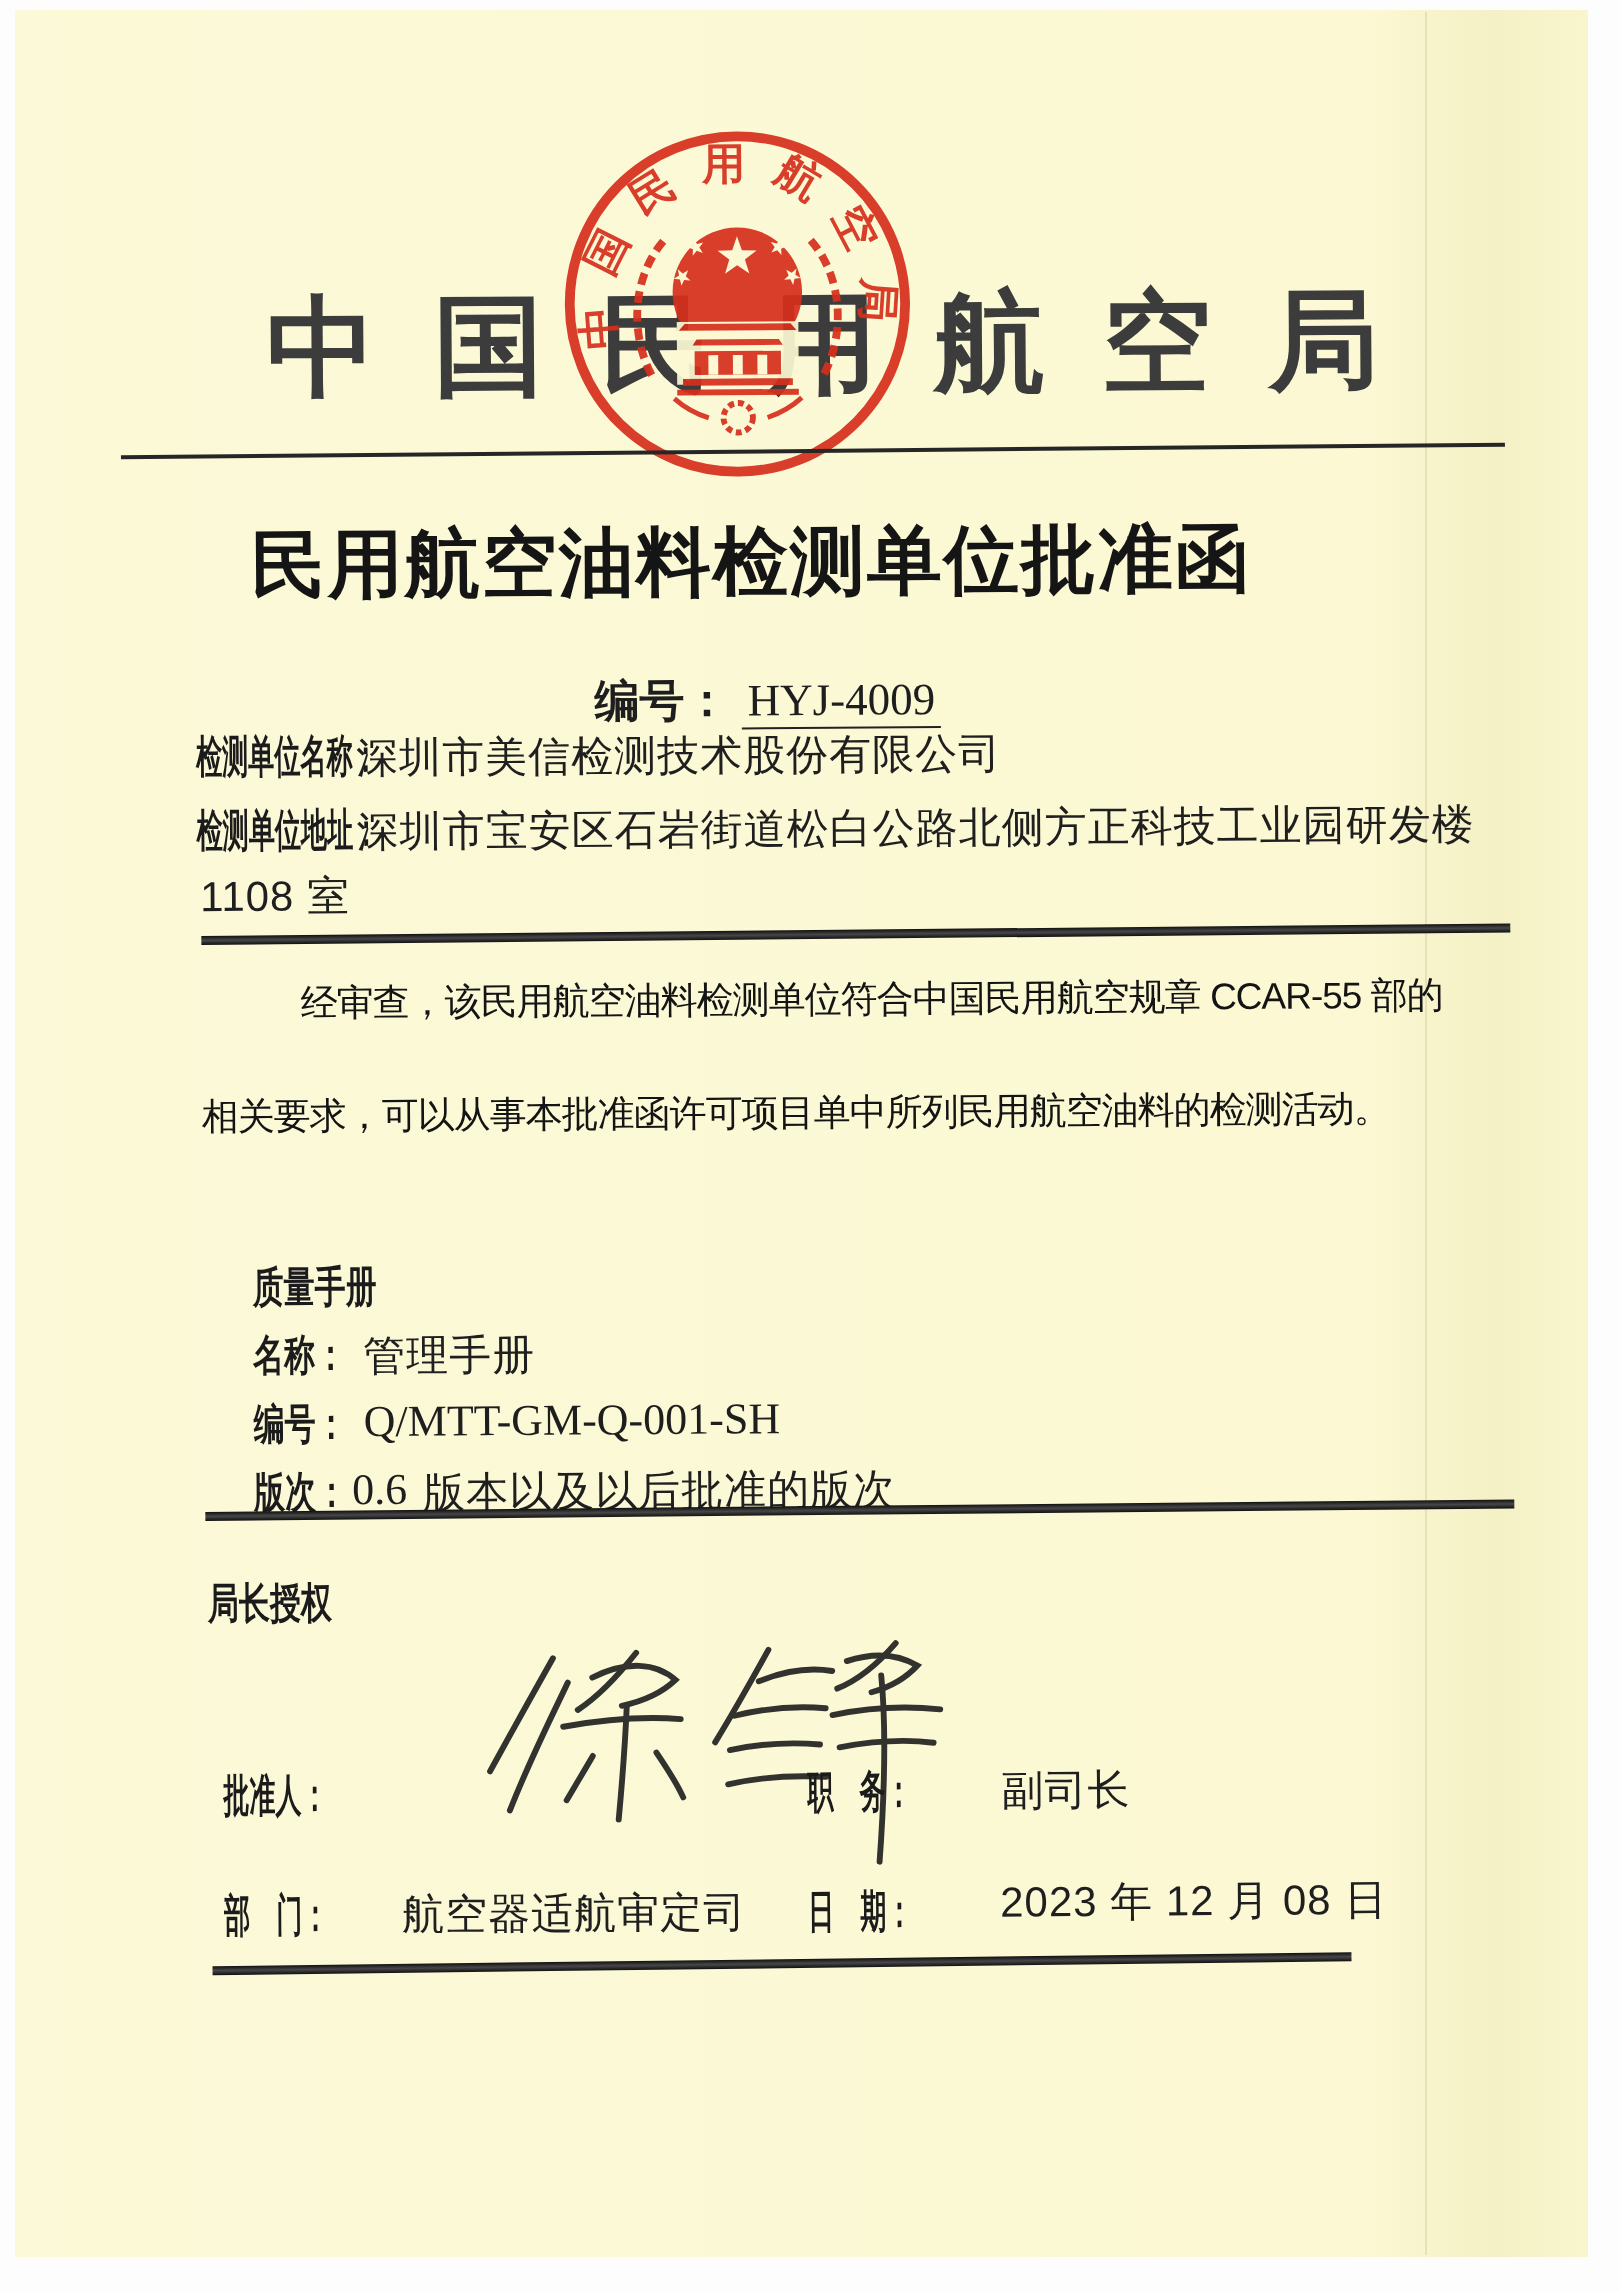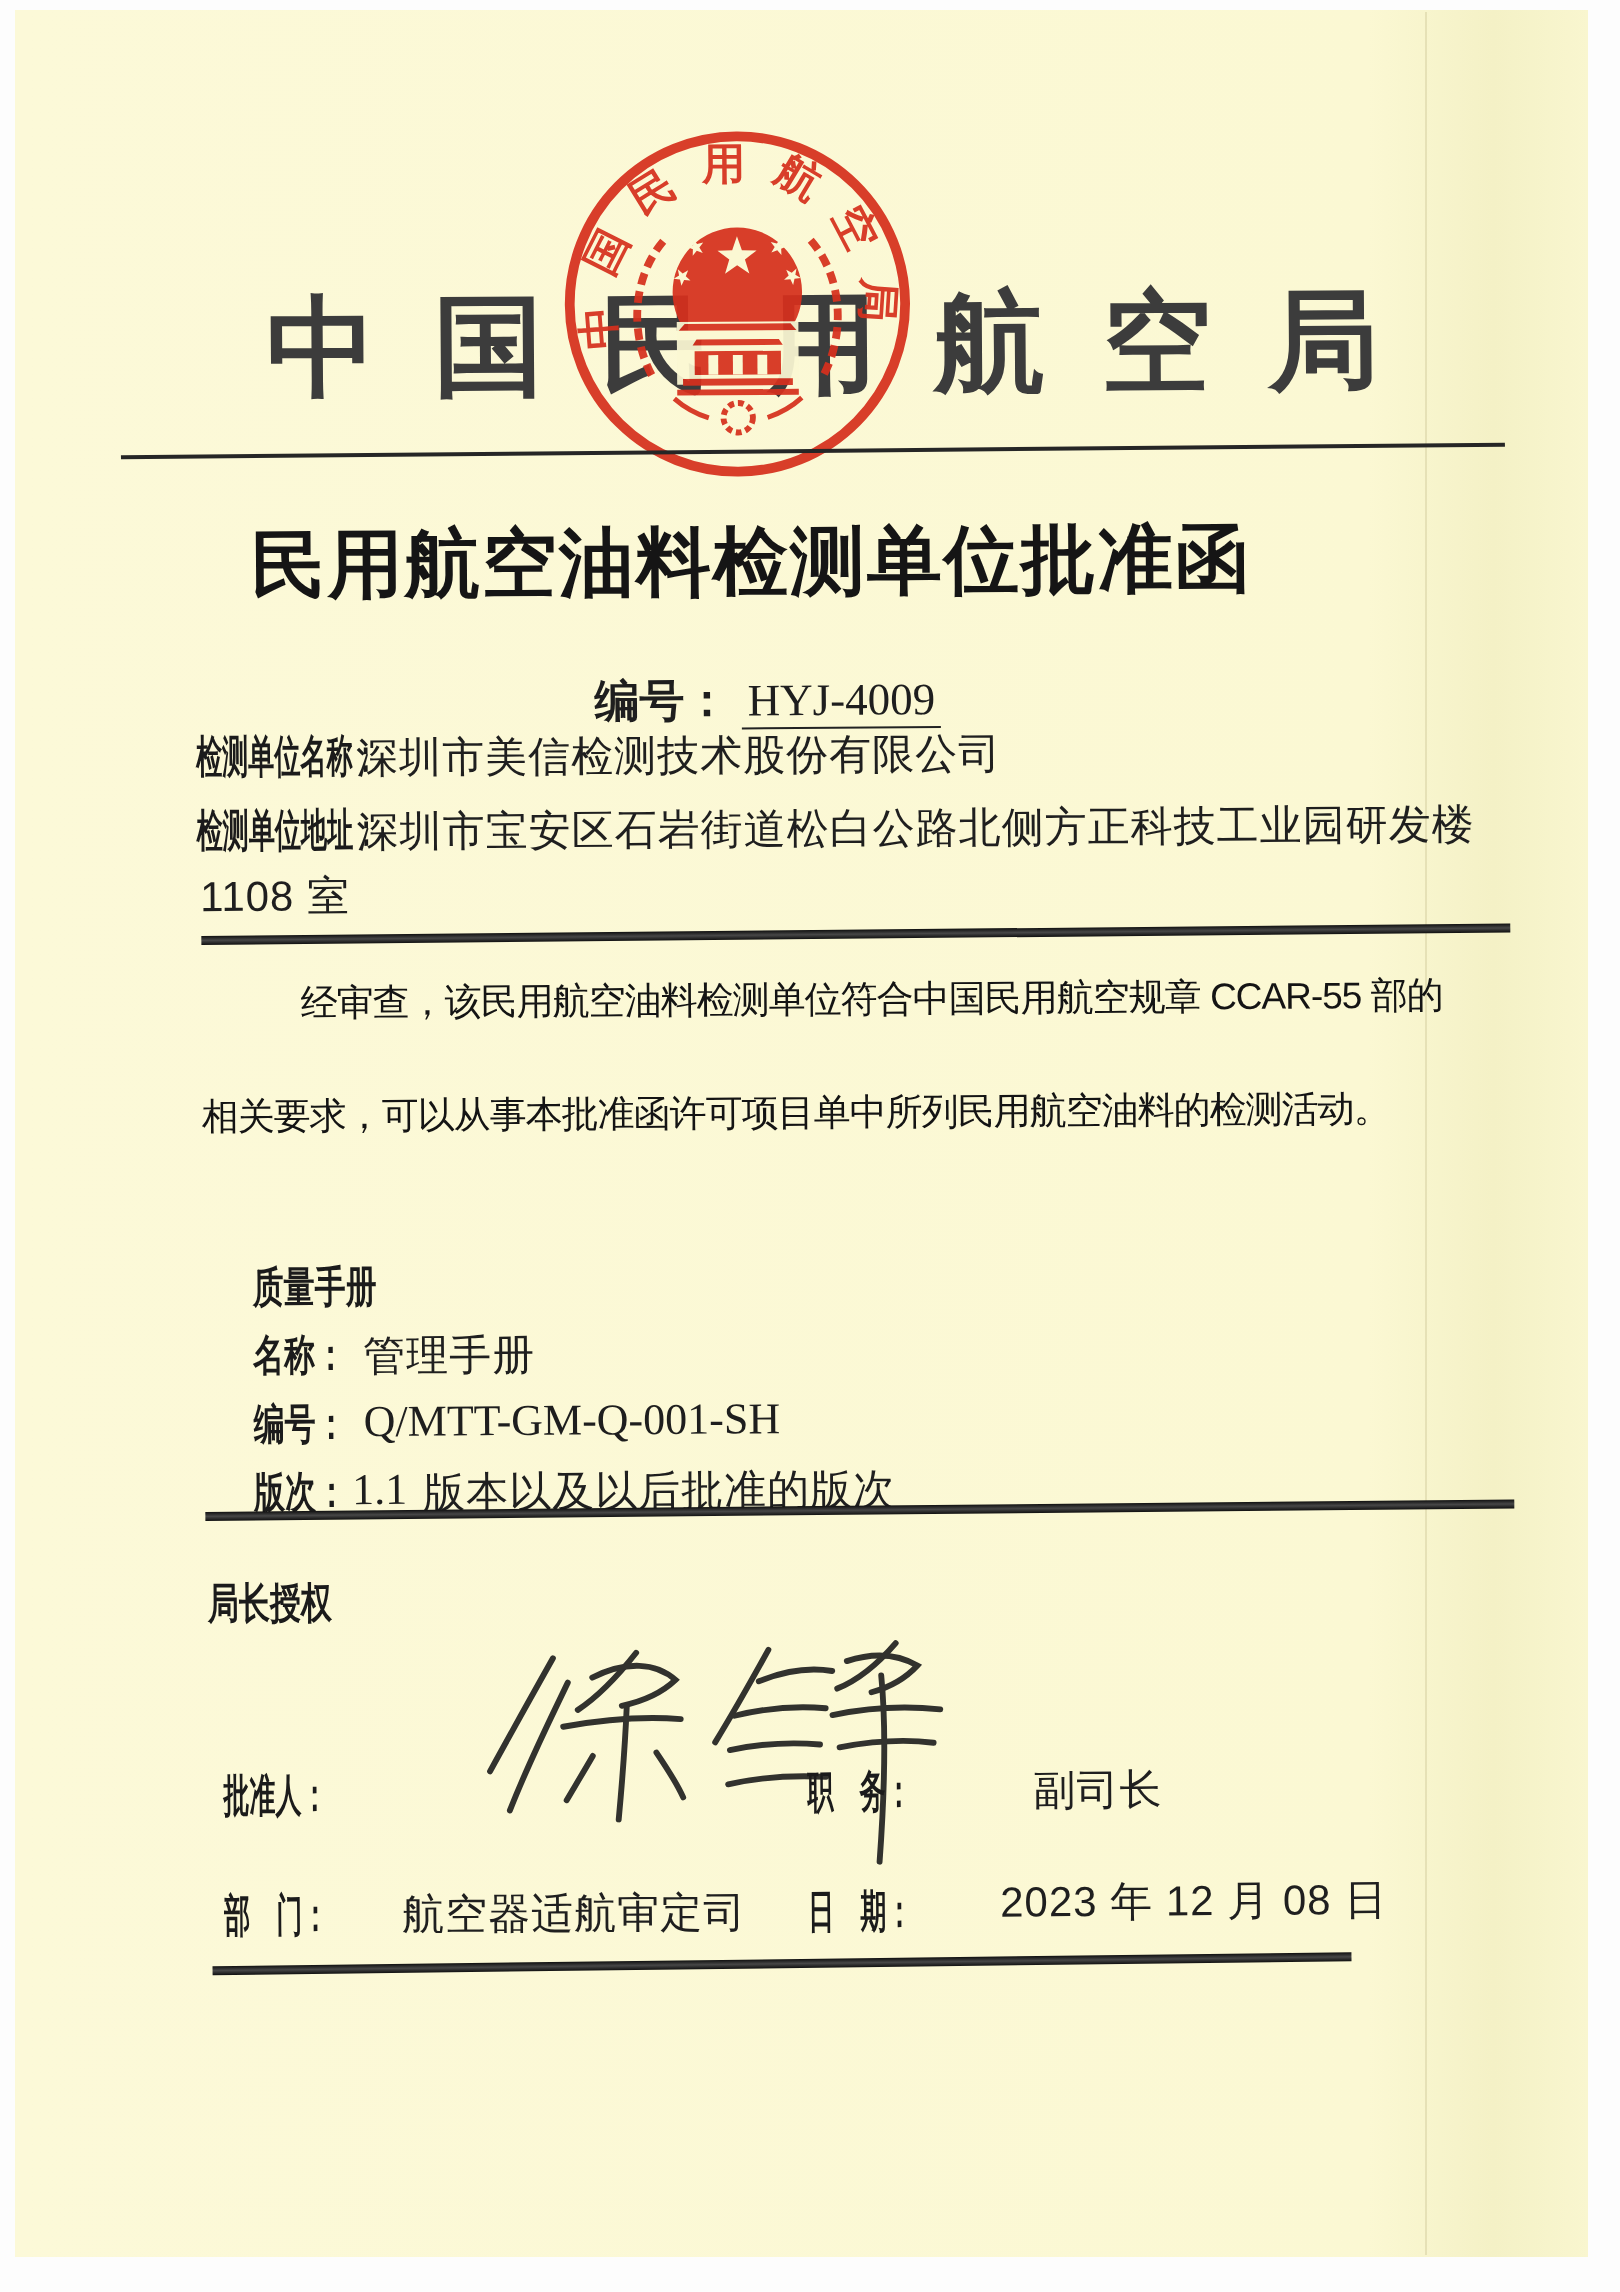--- a/index.html
+++ b/index.html
@@ -101,21 +101,21 @@
 
     <span class="abs mlabel" style="left:251px;top:1255px;">质量手册</span>
 
     <span class="abs mlabel" style="left:251px;top:1323px;">名称：</span>
     <span class="abs fval" style="left:361px;top:1325px;">管理手册</span>
 
     <span class="abs mlabel" style="left:251px;top:1392px;">编号：</span>
     <span class="abs serifval" style="left:361px;top:1393px;">Q/MTT-GM-Q-001-SH</span>
 
     <span class="abs mlabel" style="left:251px;top:1460px;">版次：</span>
-    <span class="abs serifval" style="left:349px;top:1461px;">1.1</span>
+    <span class="abs serifval" style="left:349px;top:1461px;">0.6</span>
     <span class="abs fval" style="left:420px;top:1462px;">版本以及以后批准的版次</span>
 
     <div class="rule" style="left:202px;top:1506px;width:1309px;height:8.8px;transform:rotate(-0.15deg);"></div>
 
     <span class="abs mlabel" style="left:204px;top:1571px;">局长授权</span>
 
     <span class="abs flabel" style="left:218px;top:1762px;">批准人：</span>
 
     <svg class="abs" style="left:431px;top:1622px;" width="529" height="255" viewBox="0 0 540 260">
       <g fill="none" stroke="#1c1c1c" stroke-width="6" stroke-linecap="round" opacity="0.9">
@@ -134,21 +134,21 @@
         <path d="M298,165 C330,158 365,156 398,158"></path>
         <path d="M470,22 C450,45 430,60 410,68"></path>
         <path d="M420,40 C445,32 470,32 492,45 C478,60 460,68 445,72"></path>
         <path d="M405,95 C440,88 480,86 515,90"></path>
         <path d="M412,128 C445,122 478,120 508,124"></path>
         <path d="M455,55 C460,110 458,170 452,245"></path>
       </g>
     </svg>
 
     <span class="abs flabel" style="left:802px;top:1762px;">职　务：</span>
-    <span class="abs fval" style="left:996px;top:1764px;margin-left:32px;">副司长</span>
+    <span class="abs fval" style="left:996px;top:1764px;">副司长</span>
 
     <span class="abs flabel" style="left:218px;top:1882px;">部　门：</span>
     <span class="abs fval" style="left:396px;top:1884px;">航空器适航审定司</span>
 
     <span class="abs flabel" style="left:802px;top:1882px;">日　期：</span>
     <span class="abs fval" style="left:994px;top:1876px;">2023 年 12 月 08 日</span>
 
     <div class="rule" style="left:206px;top:1959px;width:1139px;height:8.8px;transform:rotate(-0.3deg);"></div>
 
   </div>

